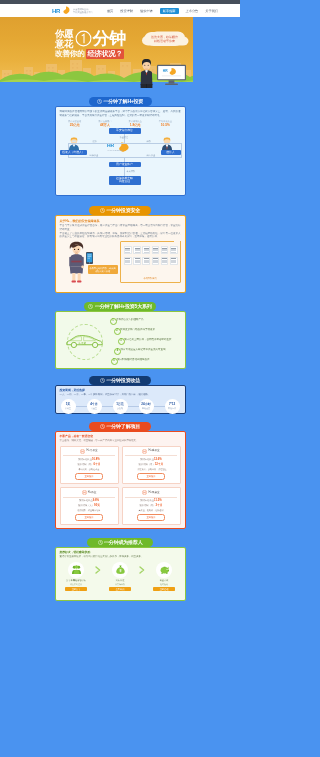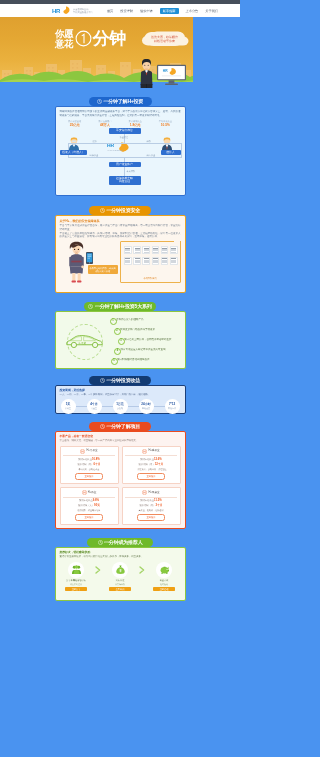--- a/index.html
+++ b/index.html
@@ -194,20 +194,24 @@
       <div class="hl1">
         <span class="stack">
             <b>你愿</b>
             <b>意花</b>
           </span>
           <svg class="circ" viewBox="0 0 17 17">
             <circle cx="8.5" cy="8.5" r="7.4" fill="none" stroke="#fff" stroke-width="1.1"></circle>
             <path d="M7.2 5.6 L9 4.4 L9 12.6" fill="none" stroke="#fff" stroke-width="1.1" stroke-linecap="square"></path>
           </svg>
           <span class="gold">分钟</span>
+      </div>
+      <div class="hl2">
+        <span>改善你的</span>
+          <span class="tag">经济状况？</span>
       </div>
     </div>
     <svg class="skyline" viewBox="0 0 240 26" preserveAspectRatio="none">
       <g fill="#efc276" opacity=".75">
         <rect x="2" y="12" width="10" height="14"></rect>
           <rect x="13" y="16" width="7" height="10"></rect>
         <rect x="24" y="9" width="9" height="17"></rect>
           <rect x="34" y="14" width="6" height="12"></rect>
         <rect x="46" y="6" width="11" height="20"></rect>
           <rect x="58" y="12" width="7" height="14"></rect>

